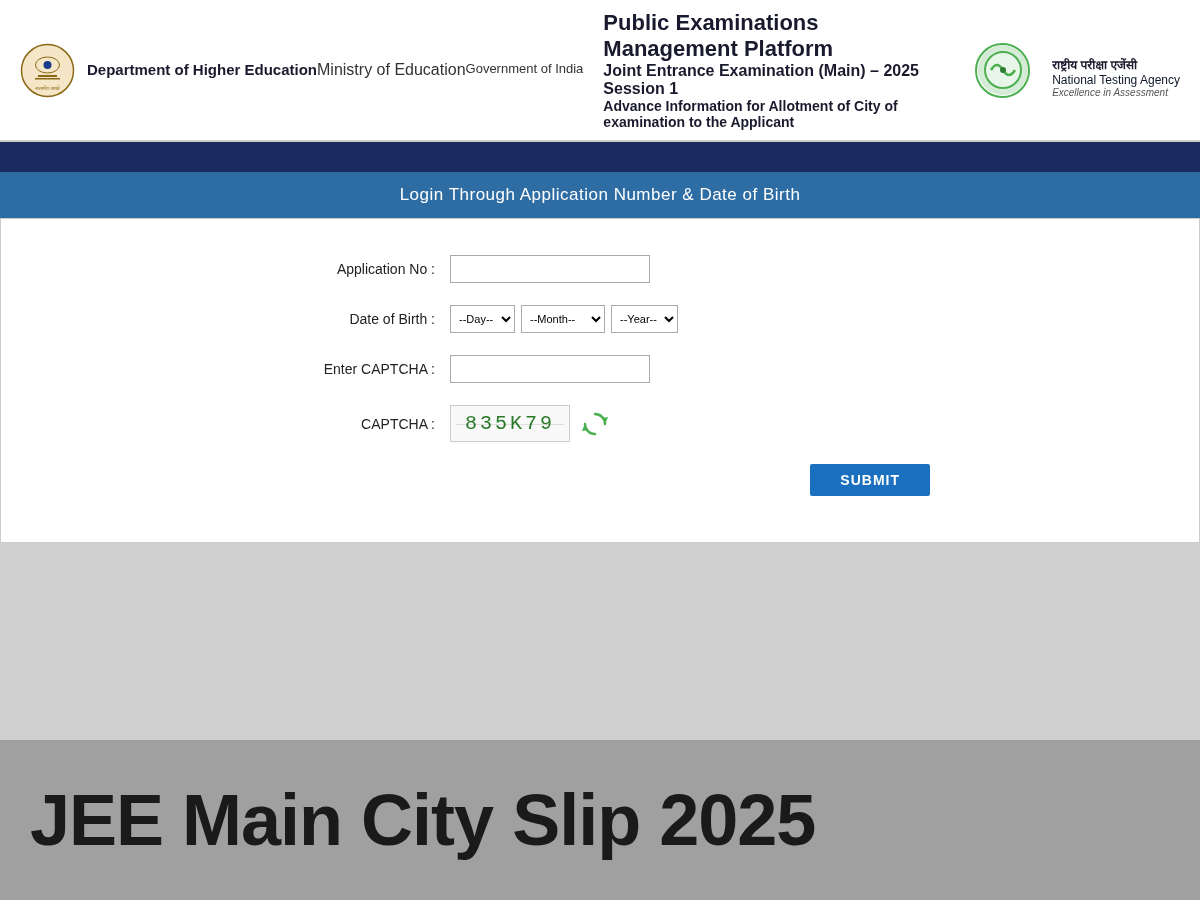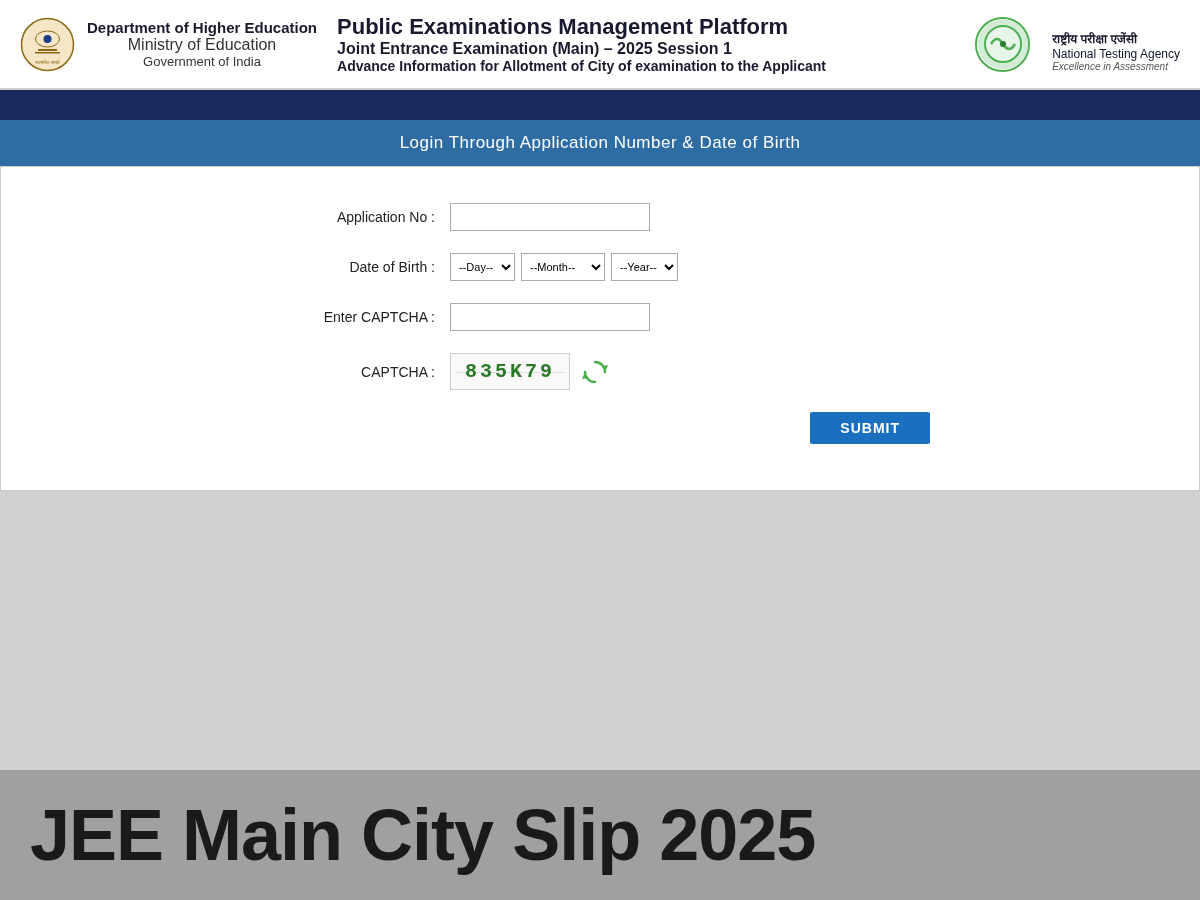--- a/index.html
+++ b/index.html
@@ -29,22 +29,21 @@
     }
 
     .emblem {
       width: 55px;
       height: 55px;
       flex-shrink: 0;
     }
 
     .header-left-text {
       display: flex;
-      flex-direction: column;
-      align-items: center;
+      flex-direction: row;
     }
 
     .dept-title {
       font-size: 15px;
       font-weight: bold;
       color: #1a1a2e;
     }
 
     .dept-subtitle {
       font-size: 16px;
@@ -217,21 +216,21 @@
       display: flex;
       align-items: center;
       gap: 10px;
     }
 
     .captcha-image {
       background: #f9f9f9;
       border: 1px solid #ccc;
       padding: 6px 14px;
       font-size: 20px;
-      font-weight: bold;
+      font-weight: normal;
       color: #2a7a2a;
       letter-spacing: 3px;
       font-family: 'Courier New', monospace;
       min-width: 100px;
       text-align: center;
       position: relative;
     }
 
     .captcha-image::before {
       content: '';
@@ -273,21 +272,21 @@
     }
 
     
     .bottom-banner {
       background: #a0a0a0;
       padding: 20px 30px;
       position: absolute;
       bottom: 0;
       left: 0;
       right: 0;
-      height: 130px;
+      height: 160px;
       display: flex;
       align-items: center;
     }
 
     .bottom-banner-text {
       font-size: 72px;
       font-weight: 900;
       color: #1a1a1a;
       letter-spacing: -1px;
     }

